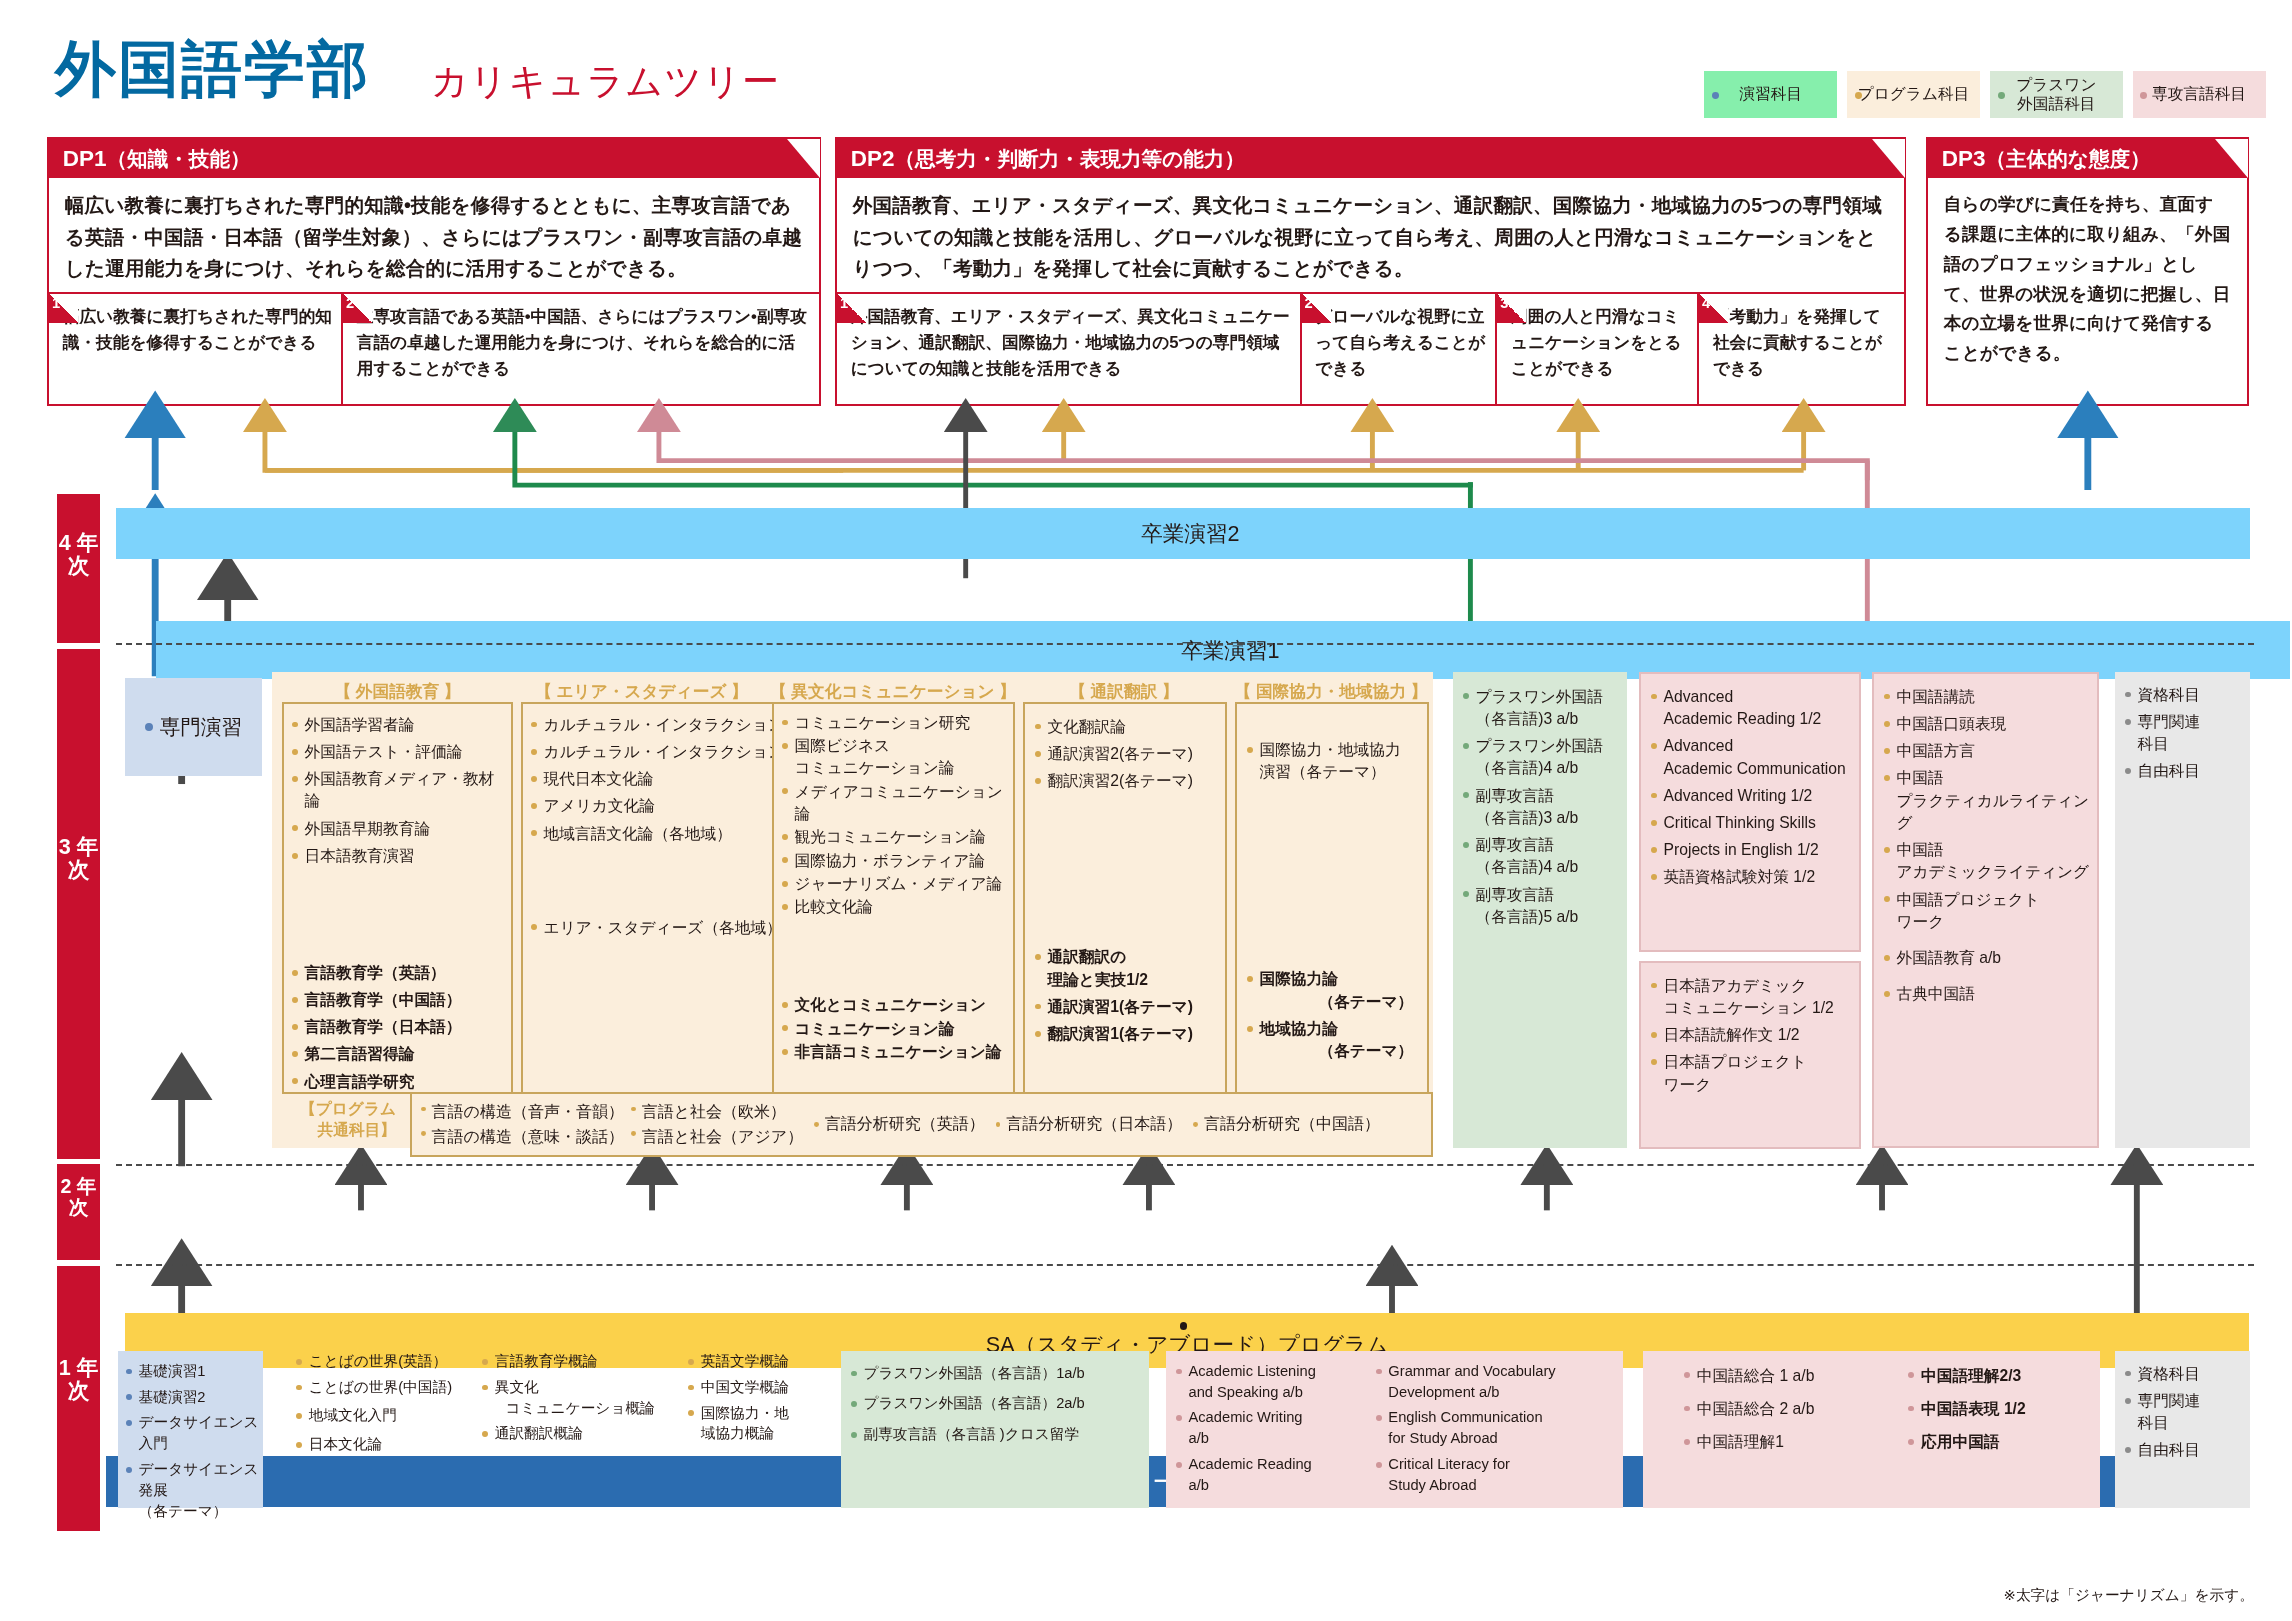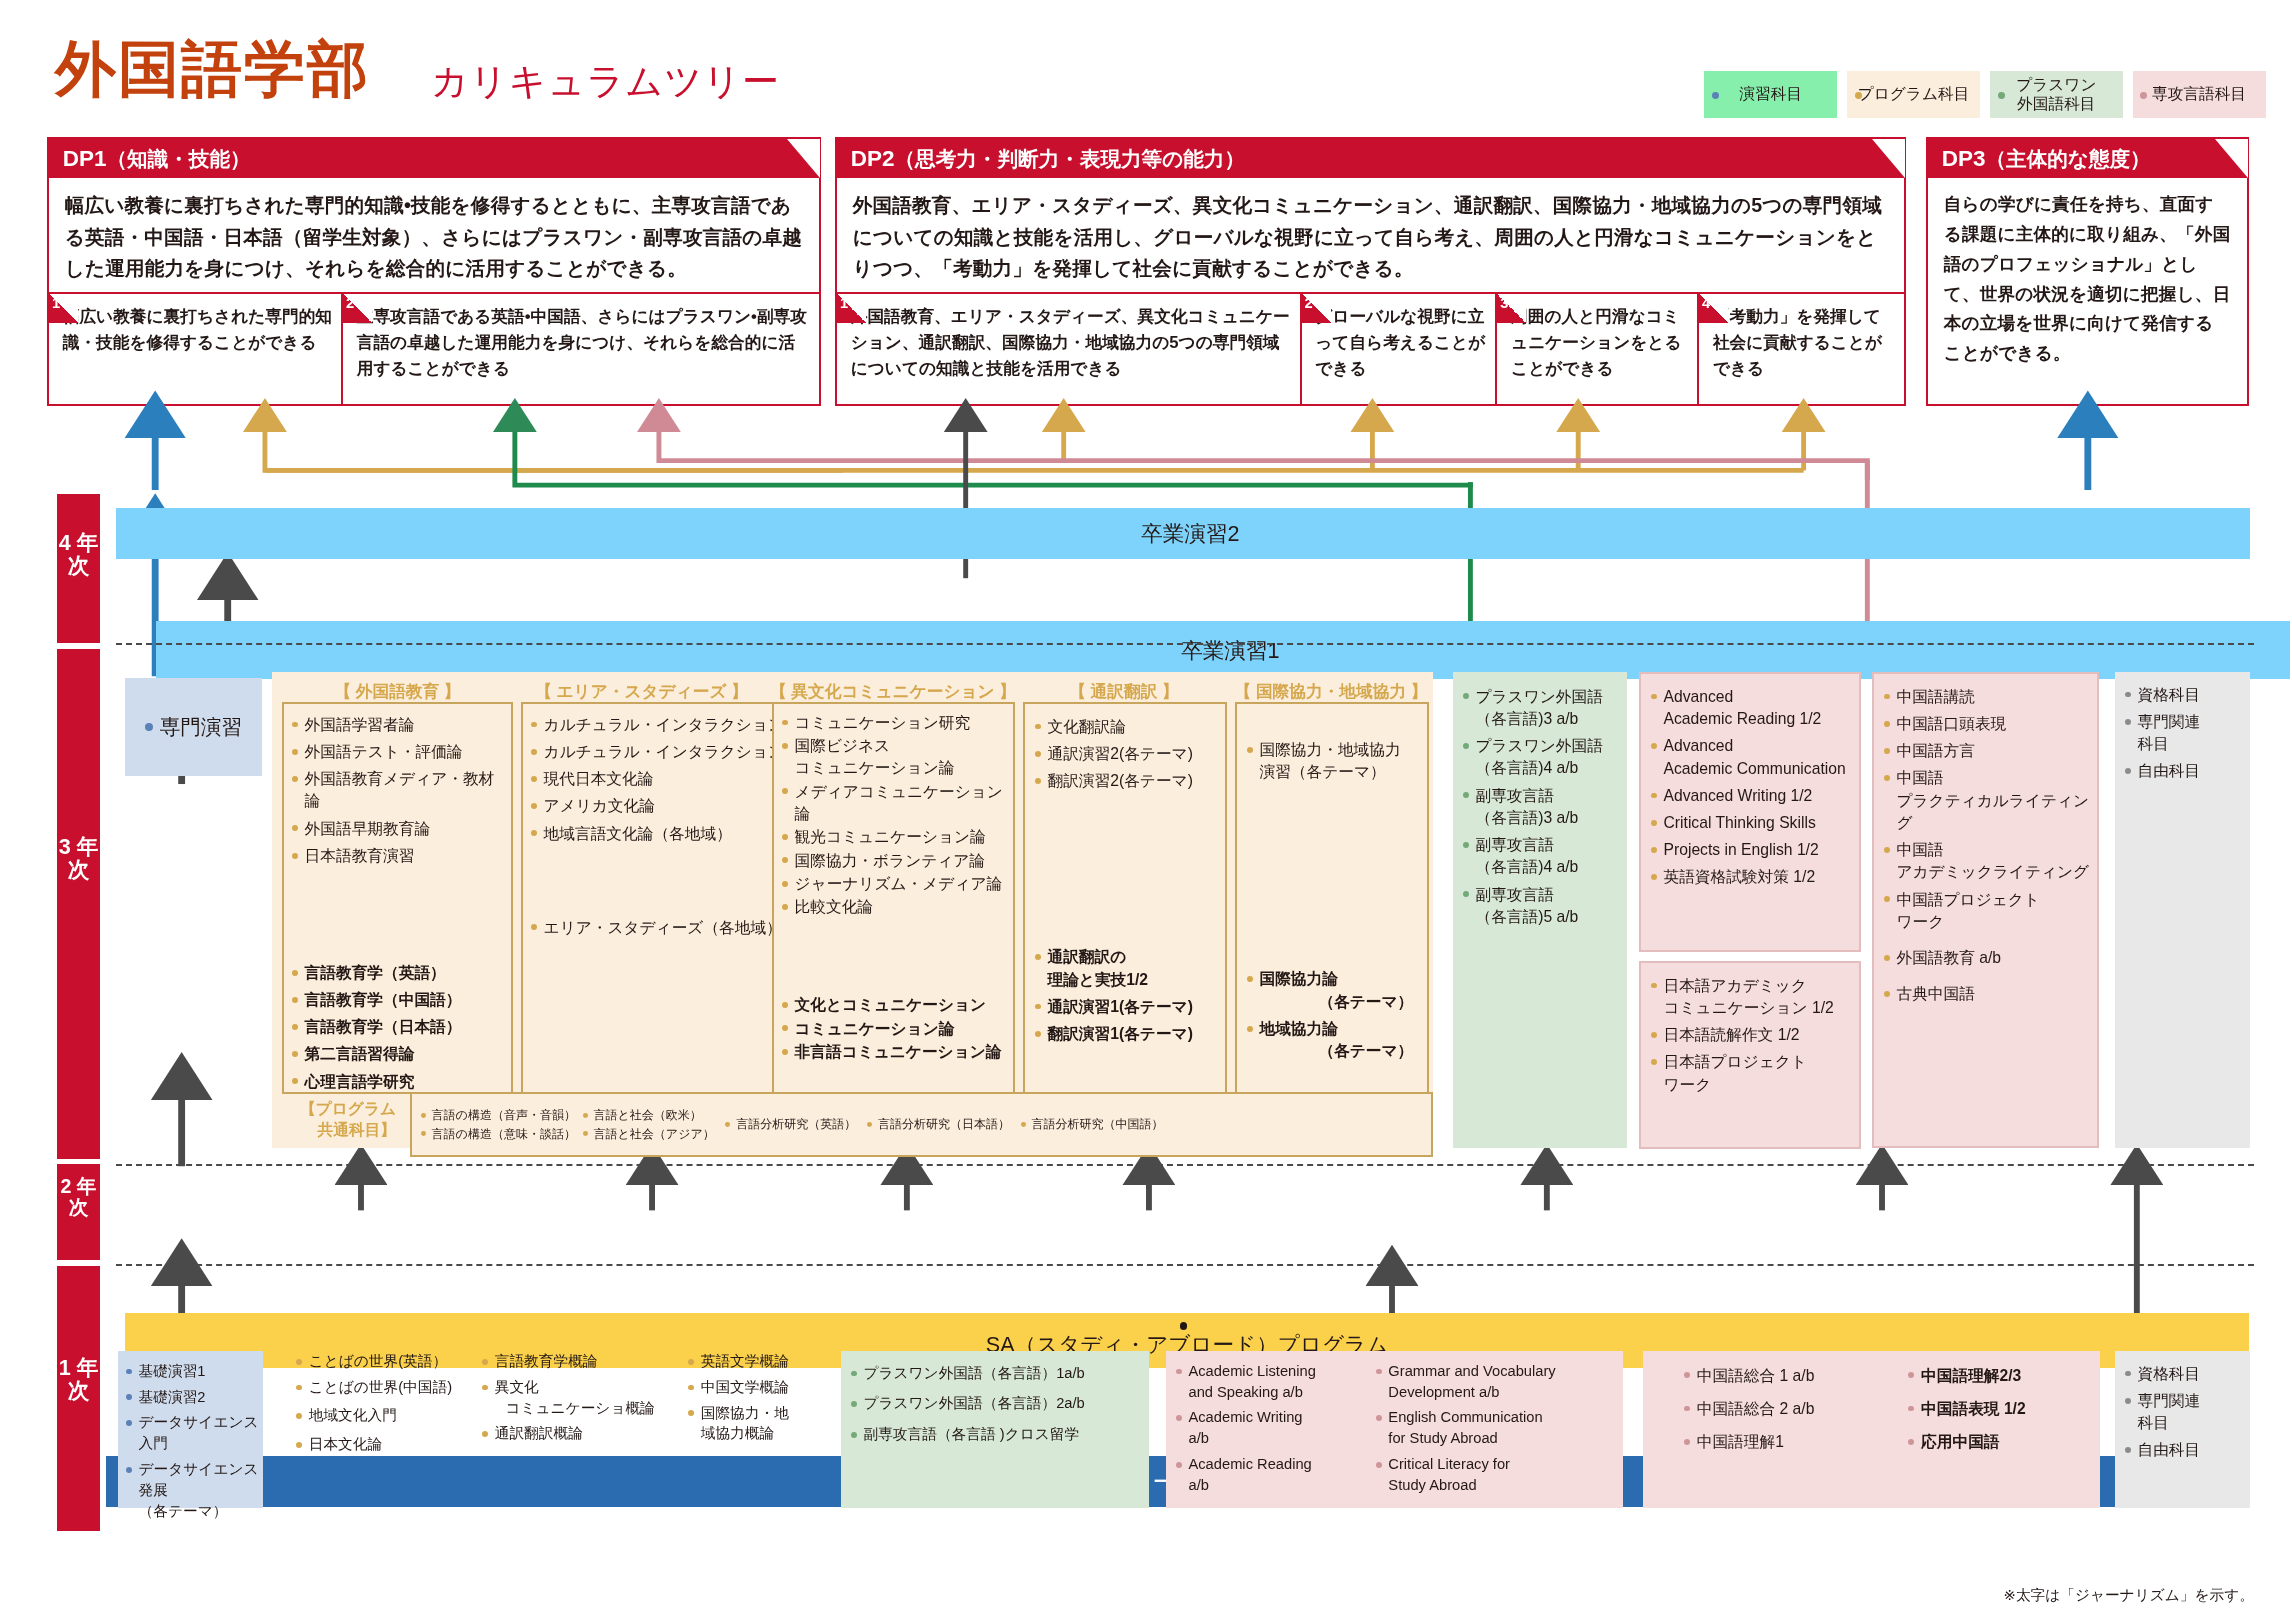--- a/index.html
+++ b/index.html
@@ -5,21 +5,21 @@
   html,body{margin:0;padding:0;background:#fff;}
   body{
     font-family:"Liberation Sans","DejaVu Sans",sans-serif;
     width:2293px;height:1621px;position:relative;overflow:hidden;
     color:#231815;
   }
   .canvas{position:absolute;left:0;top:0;width:2293px;height:1621px;}
   .abs{position:absolute;box-sizing:border-box;}
 
   
-  .title-main{position:absolute;left:55px;top:29px;font-size:61px;font-weight:bold;color:#c2410c;letter-spacing:2px;}
+  .title-main{position:absolute;left:55px;top:29px;font-size:61px;font-weight:bold;color:#0369a1;letter-spacing:2px;}
   .title-sub{position:absolute;left:431px;top:57px;font-size:37px;color:#c8102e;letter-spacing:1px;}
 
   .legend{position:absolute;right:27.4px;top:71px;display:flex;gap:9.8px;align-items:stretch;}
   .legend-item{width:133px;min-height:47px;display:flex;align-items:center;justify-content:center;
       font-size:15.7px;line-height:1.15;text-align:center;padding:3.9px 5.9px;box-sizing:border-box;position:relative;}
   .legend-item .dot{width:6.9px;height:6.9px;border-radius:50%;position:absolute;left:7.8px;top:50%;margin-top:-2.9px;}
   .lg-blue{background:#86efac;} .lg-blue .dot{background:#5b82b8;}
   .lg-cream{background:#fbeedc;} .lg-cream .dot{background:#d6a84e;}
   .lg-green{background:#d7e8d6;} .lg-green .dot{background:#74a97a;}
   .lg-pink{background:#f5dcdd;} .lg-pink .dot{background:#cf9699;}
@@ -70,21 +70,21 @@
   .panel-gray ul.courses li::before{background:#8b8b8b;}
   .panel-blue{background:#cfdcee;}
   .panel-blue ul.courses li::before{background:#5b82b8;}
 
   .semi{position:absolute;background:#cfdcee;display:flex;align-items:center;justify-content:center;font-size:20.6px;}
   .semi .bdot{width:7.8px;height:7.8px;border-radius:50%;background:#5b82b8;display:inline-block;margin-right:6.9px;}
 
   
   .prog-label{color:#d6a84e;font-size:15.7px;font-weight:bold;line-height:1.35;text-align:right;}
   .prog-box{border:2px solid #c8a55c;background:#fbeedc;box-sizing:border-box;display:flex;align-items:center;
-      padding:5.9px 7.8px;font-size:12px;}
+      padding:5.9px 7.8px;font-size:16px;}
   .prog-col{display:flex;flex-direction:column;justify-content:center;}
   .prog-col div{position:relative;padding-left:11.8px;line-height:1.55;white-space:nowrap;}
   .prog-col div::before{content:"";position:absolute;left:1px;top:6.9px;width:4.9px;height:4.9px;border-radius:50%;background:#d6a84e;}
   .prog-single{position:relative;padding-left:11.8px;white-space:nowrap;}
   .prog-single::before{content:"";position:absolute;left:1px;top:50%;margin-top:-2.9px;width:4.9px;height:4.9px;border-radius:50%;background:#d6a84e;}
 
   .footnote{position:absolute;right:39px;bottom:15.7px;font-size:14.7px;color:#231815;}
 
   svg.arrows{position:absolute;left:0;top:0;width:2293px;height:1621px;pointer-events:none;}
 </style>

